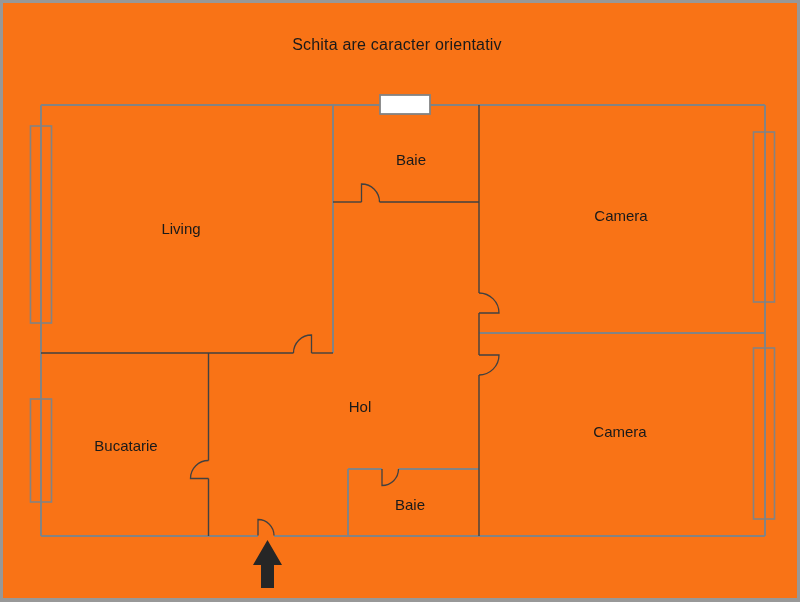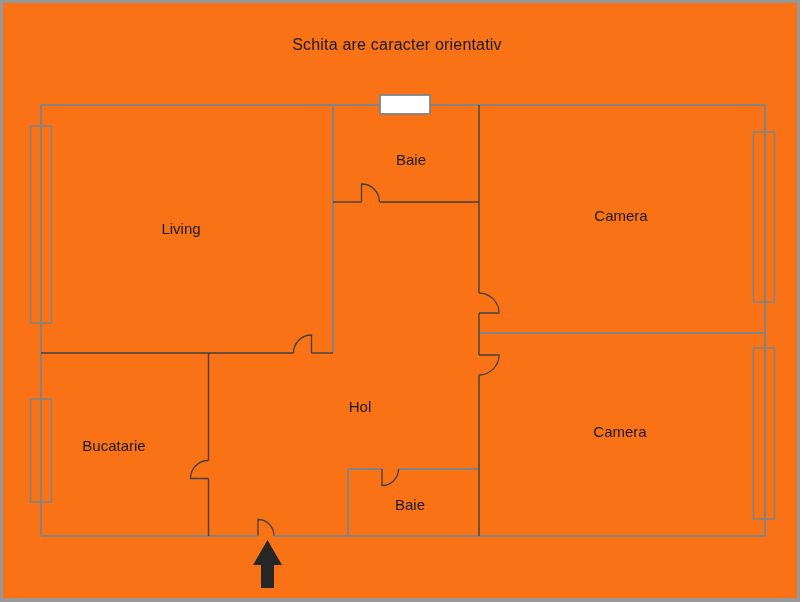--- a/index.html
+++ b/index.html
@@ -82,18 +82,18 @@
       <path d="M479 313 L499 313 A20 20 0 0 0 479 293" fill="none" stroke="#414141" stroke-width="1.3"></path>
       <path d="M479 355 L499 355 A20 20 0 0 1 479 375" fill="none" stroke="#414141" stroke-width="1.3"></path>
       <path d="M382 469 L382 485.5 A16.5 16.5 0 0 0 398.5 469" fill="none" stroke="#414141" stroke-width="1.3"></path>
       <path d="M258 535.5 L258 519.5 A16 16 0 0 1 274 535.5" fill="none" stroke="#414141" stroke-width="1.3"></path>
       <polygon points="267.5,540 282,565 274,565 274,588 261,588 261,565 253,565" fill="#262626" stroke="none"></polygon>
     </svg>
   <div id="labels">
       <div class="room-label" style="left: 181px; top: 220px; margin-top: 8px;">Living</div>
       <div class="room-label" style="left: 411px; top: 159px;">Baie</div>
       <div class="room-label" style="left: 621px; top: 215px;">Camera</div>
-      <div class="room-label" style="left: 114px; top: 445px;">Bucatarie</div>
+      <div class="room-label" style="left: 126px; top: 445px;">Bucatarie</div>
       <div class="room-label" style="left: 360px; top: 406px;">Hol</div>
       <div class="room-label" style="left: 620px; top: 431px;">Camera</div>
       <div class="room-label" style="left: 410px; top: 504px;">Baie</div>
     </div>
 </div>
 
 </body></html>

